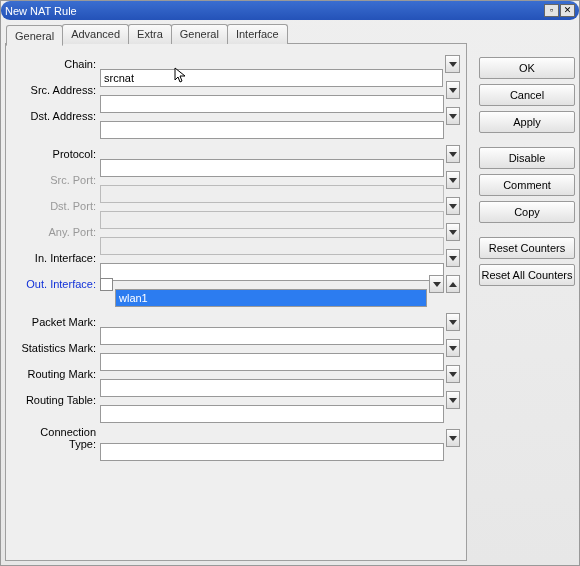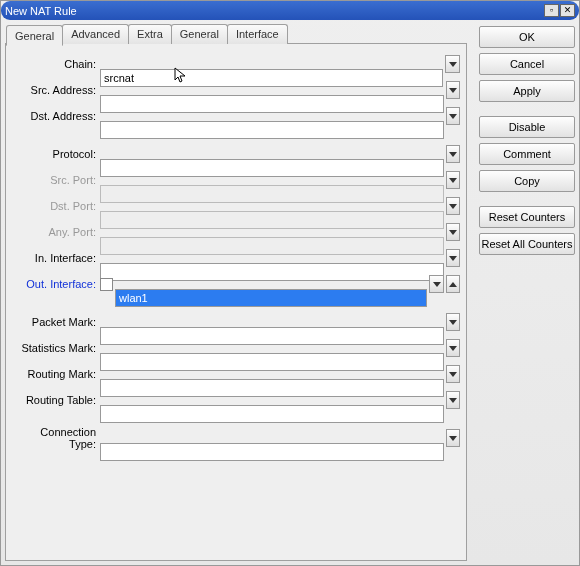--- a/index.html
+++ b/index.html
@@ -31,21 +31,21 @@
   .titlebar-btn {
     width: 15px; height: 13px;
     background: #e4e4e4;
     border: 1px solid #666;
     display: flex; align-items: center; justify-content: center;
     font-size: 9px; font-family: Arial; line-height: 1;
     color: #000;
   }
   .body { display: flex; padding: 4px; gap: 12px; height: calc(100% - 19px); }
   .left { flex: 1; display:flex; flex-direction:column; }
-  .right { width: 96px; display:flex; flex-direction:column; gap:5px; padding-top:2px;}
+  .right { width: 96px; display:flex; flex-direction:column; gap:5px; padding-top:2px;margin-top:31px;}
   .tabs {
     display: flex;
     padding-left: 1px;
     position: relative;
     z-index: 2;
   }
   .tab {
     padding: 3px 8px;
     border: 1px solid #9f9f9f;
     border-bottom: none;

